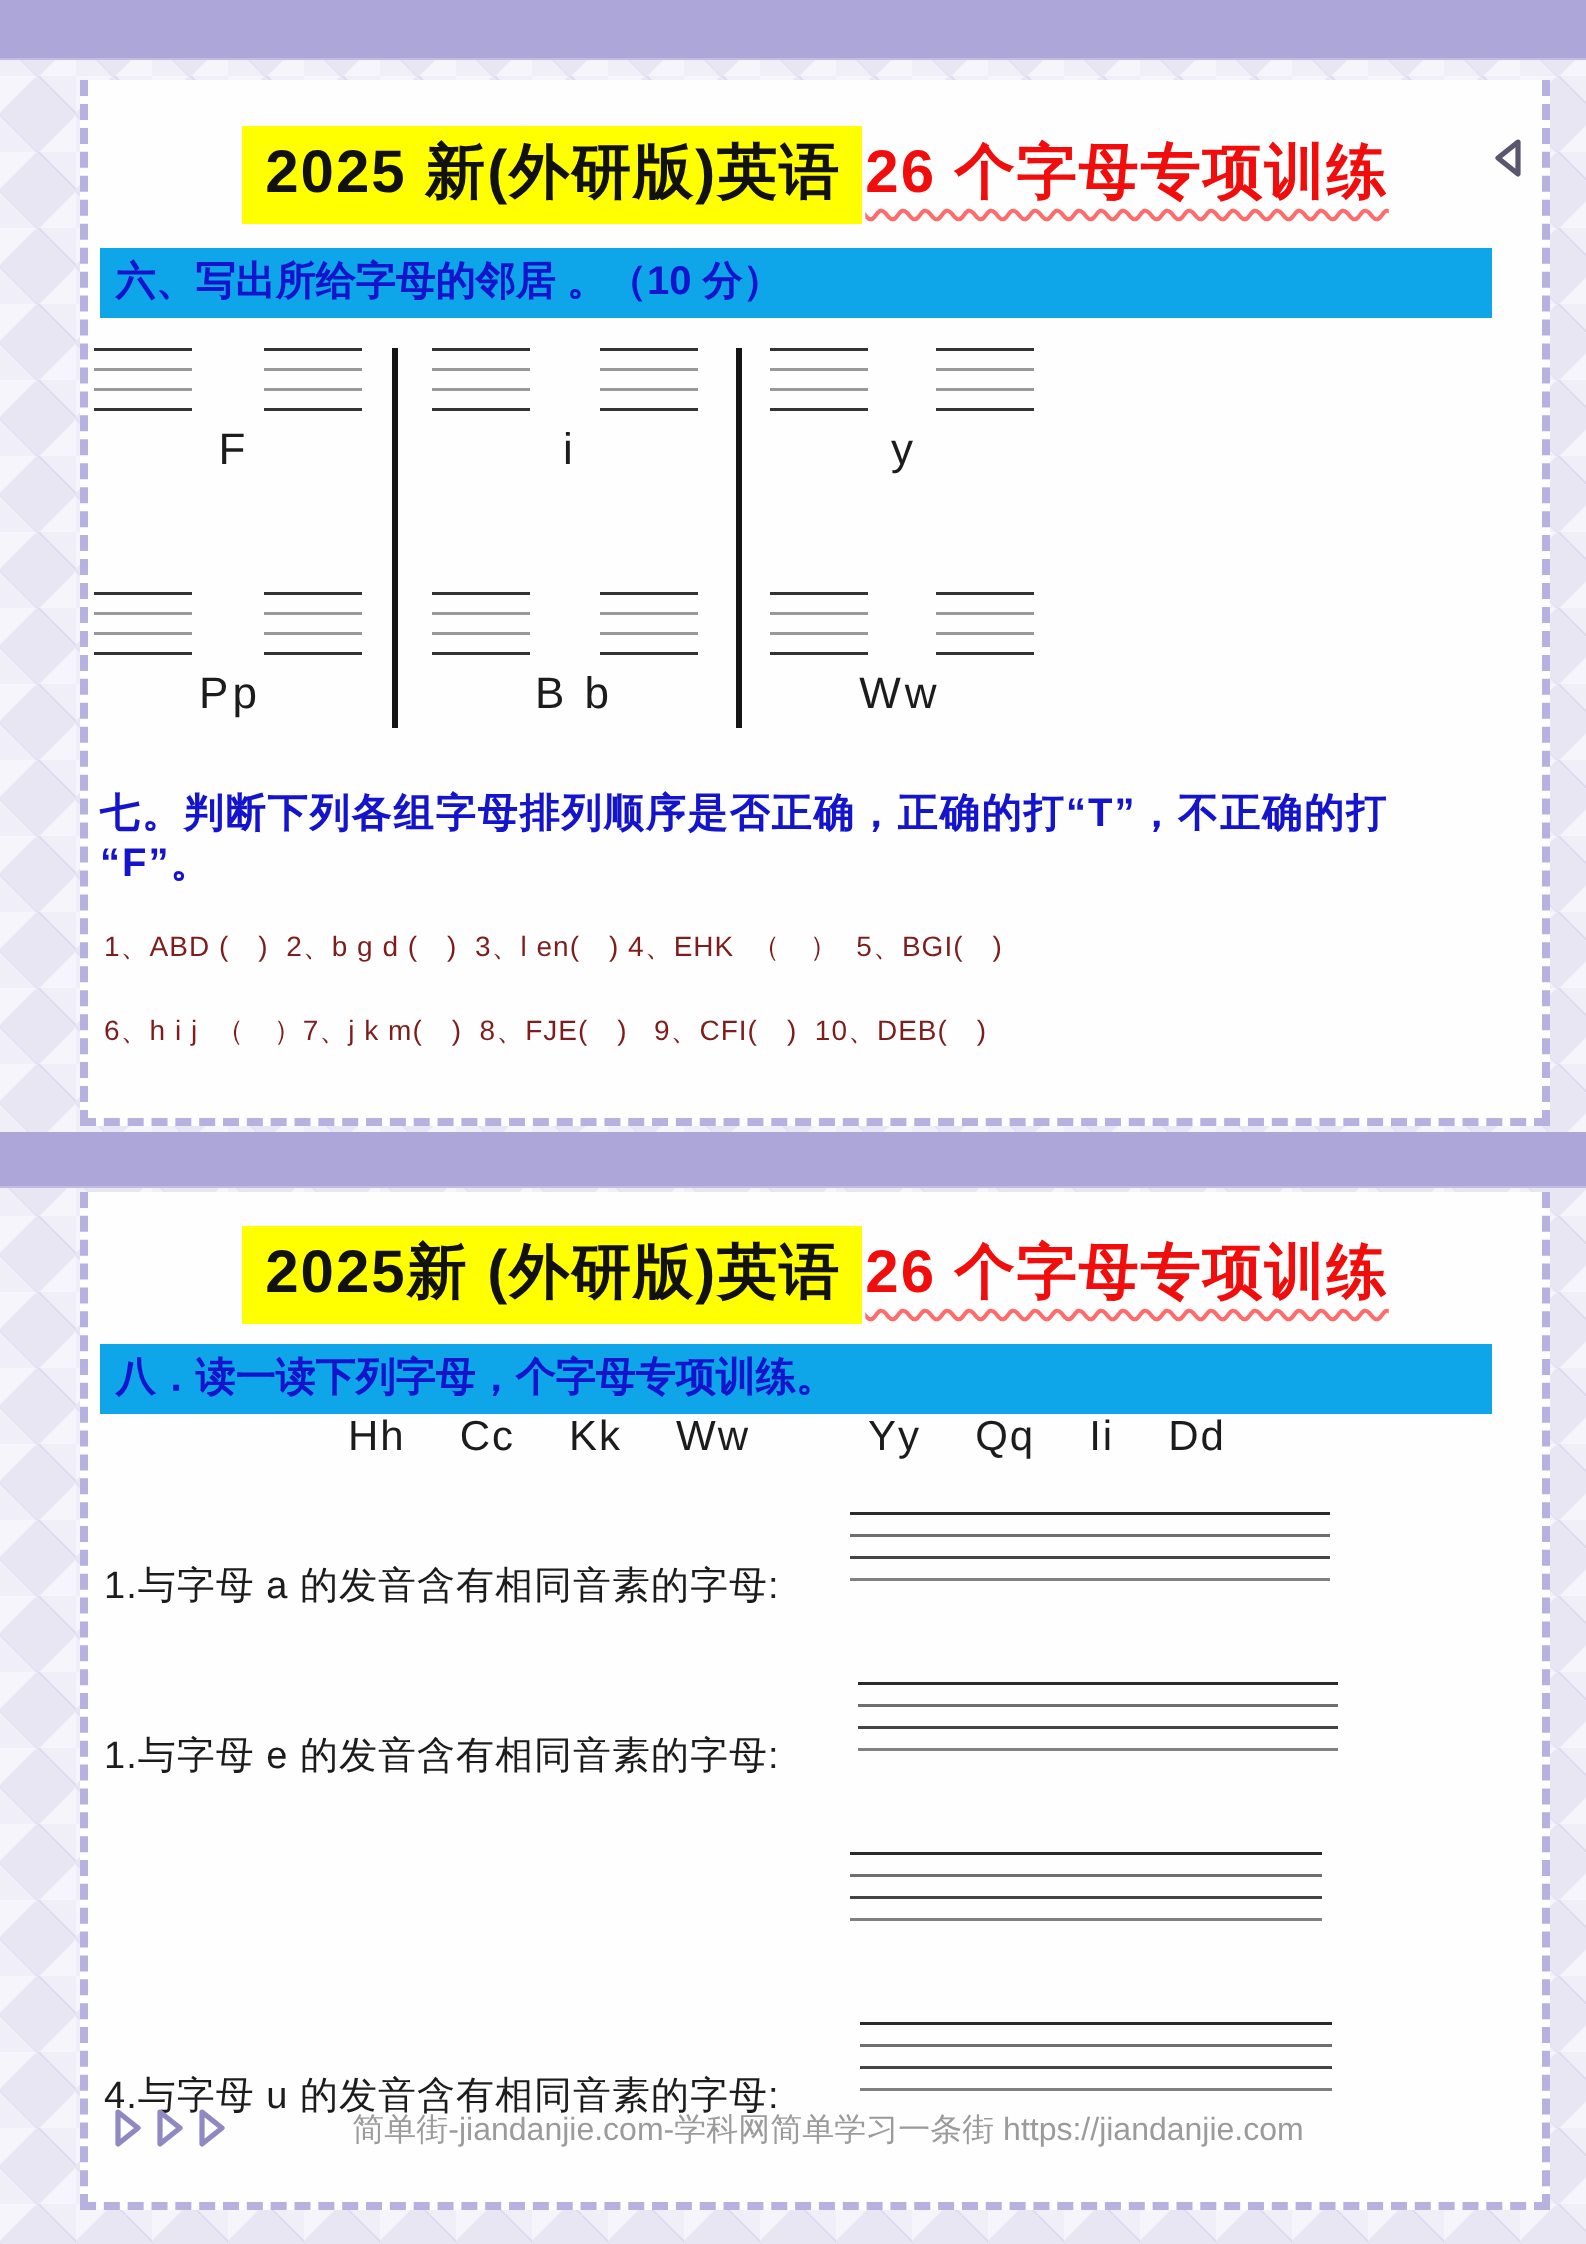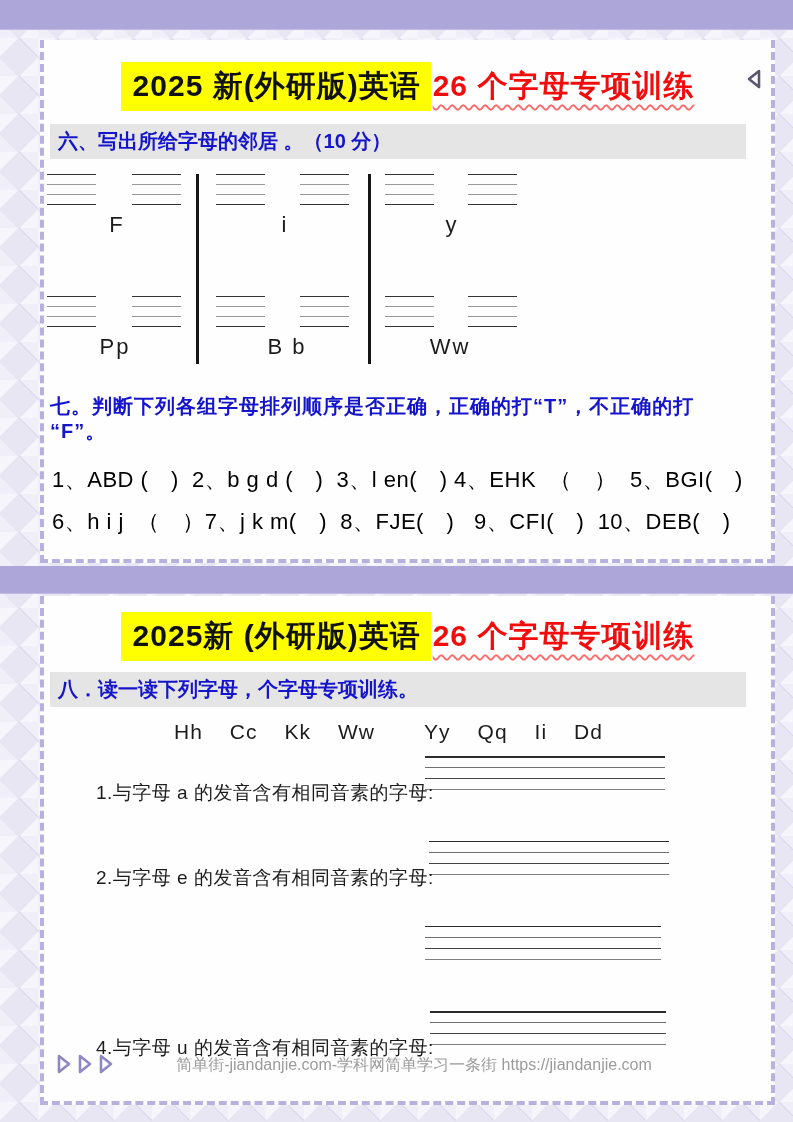--- a/index.html
+++ b/index.html
@@ -30,21 +30,21 @@
   .title-hl { background:#ffff00; color:#111; padding:7px 10px 9px 12px; }
   .title-red {
     color:#f20d0d; margin-left:2px;
     text-decoration:underline wavy #ff6a6a 1.5px;
     text-underline-offset:8px;
   }
   .back-icon { position:absolute; top:24px; right:4px; width:26px; height:30px; }
 
   .green-bar {
     position:absolute; left:6px; width:696px; height:35px;
-    background:#e5e5e5; color:#1414cc; font-weight:bold; font-size:20px;
+    background:#0ea5e9; color:#1414cc; font-weight:bold; font-size:20px;
     line-height:35px; padding-left:8px; white-space:nowrap;
   }
 
   
   .stave-s {
     position:absolute; width:49px; height:32px;
     background-image:linear-gradient(to bottom,
       #333 0, #333 1.5px, transparent 1.5px, transparent 10px,
       #999 10px, #999 11.5px, transparent 11.5px, transparent 20px,
       #999 20px, #999 21.5px, transparent 21.5px, transparent 30px,
@@ -57,26 +57,26 @@
       #2b2b2b 0, #2b2b2b 1.5px, transparent 1.5px, transparent 11px,
       #6f6f6f 11px, #6f6f6f 12.5px, transparent 12.5px, transparent 22px,
       #444 22px, #444 23.5px, transparent 23.5px, transparent 33px,
       #808080 33px, #808080 34.5px, transparent 34.5px);
   }
   .divider { position:absolute; width:3px; background:#151515; }
 
   .letter-label { position:absolute; text-align:center; font-size:22px; color:#1c1c1c; letter-spacing:2px; white-space:nowrap; }
 
   .blue-line { position:absolute; left:6px; color:#1414cc; font-weight:bold; font-size:20px; letter-spacing:1px; white-space:nowrap; }
-  .q-line { position:absolute; left:8px; color:#000000; font-size:22px; white-space:pre; letter-spacing:.5px; }
+  .q-line { position:absolute; left:8px; color:#7f1d1d; font-size:14px; white-space:pre; letter-spacing:.5px; }
 
   .letters-row { position:absolute; display:flex; gap:27px; font-size:21px; color:#1c1c1c; letter-spacing:1px; }
-  .letters-row .wide-gap { margin-left:22px; }
+  .letters-row .wide-gap { margin-left:32px; }
 
-  .prompt-text { position:absolute; left:8px; color:#1c1c1c; font-size:19px; white-space:nowrap; letter-spacing:.5px;margin-left:44px; }
+  .prompt-text { position:absolute; left:8px; color:#1c1c1c; font-size:19px; white-space:nowrap; letter-spacing:.5px; }
 
   .footer { position:absolute; left:0; width:100%; }
   .footer-tris { position:absolute; left:11px; top:0; display:flex; gap:3px; }
   .footer-text { position:absolute; left:80px; top:3px; width:580px; text-align:center; color:#9b9b9b; font-size:16px; white-space:nowrap; }
 </style>
 </head>
 <body>
 
 <div class="band band-top"></div>
 <div class="band band-mid"></div>
@@ -128,36 +128,36 @@
 </div>
 
 <div class="card card2">
 
   <div class="title-row" style="top:20px;">
     <span class="title-hl">2025新 (外研版)英语</span><span class="title-red">26 个字母专项训练</span>
   </div>
 
   <div class="green-bar" style="top:76px;">八．读一读下列字母，个字母专项训练。</div>
 
-  <div class="letters-row" style="left:130px; top:124px;text-align:center;">
+  <div class="letters-row" style="left:130px; top:111px;text-align:center;">
     <span>Hh</span>
     <span>Cc</span>
     <span>Kk</span>
     <span>Ww</span>
     <span class="wide-gap">Yy</span>
     <span>Qq</span>
     <span>Ii</span>
     <span>Dd</span>
   </div>
 
   <div class="stave-l" style="left:381px; top:160px; width:240px;"></div>
   <div class="prompt-text" style="top:184px;">1.与字母  a 的发音含有相同音素的字母:</div>
 
   <div class="stave-l" style="left:385px; top:245px; width:240px;"></div>
-  <div class="prompt-text" style="top:269px;">2.与字母 e 的发音含有相同音素的字母:</div>
+  <div class="prompt-text" style="top:269px;">1.与字母 e 的发音含有相同音素的字母:</div>
 
   <div class="stave-l" style="left:381px; top:330px; width:236px;"></div>
 
   <div class="stave-l" style="left:386px; top:415px; width:236px;"></div>
   <div class="prompt-text" style="top:439px;">4.与字母  u 的发音含有相同音素的字母:</div>
 
   <div class="footer" style="top:456px; height:32px;">
     <span class="footer-tris">
       <svg width="18" height="24" viewBox="0 0 18 24">
           <path d="M4 4 L14 12 L4 20 Z" fill="none" stroke="#8f88c2" stroke-width="2.6" stroke-linejoin="round"></path>

